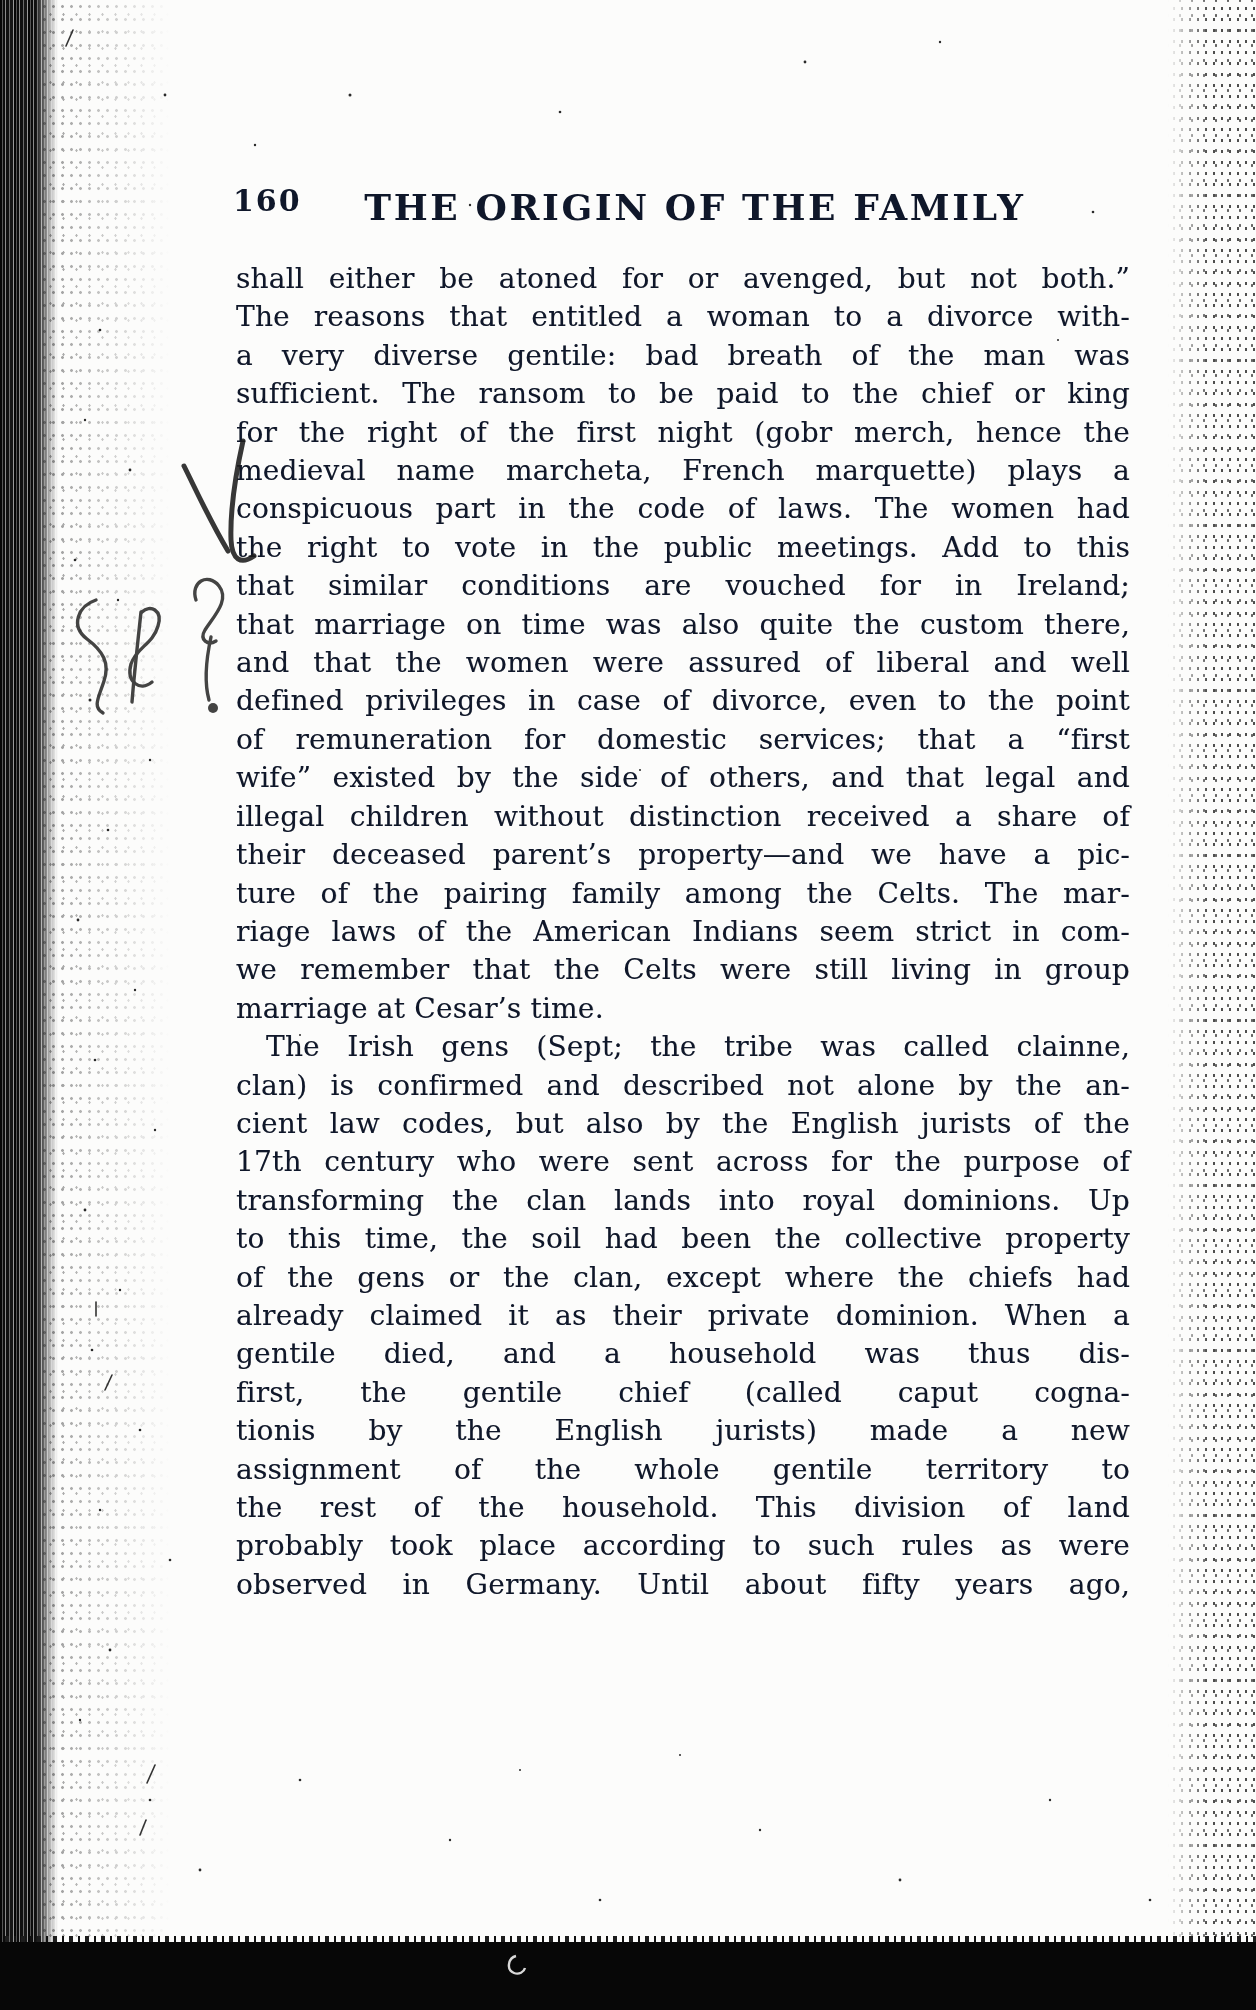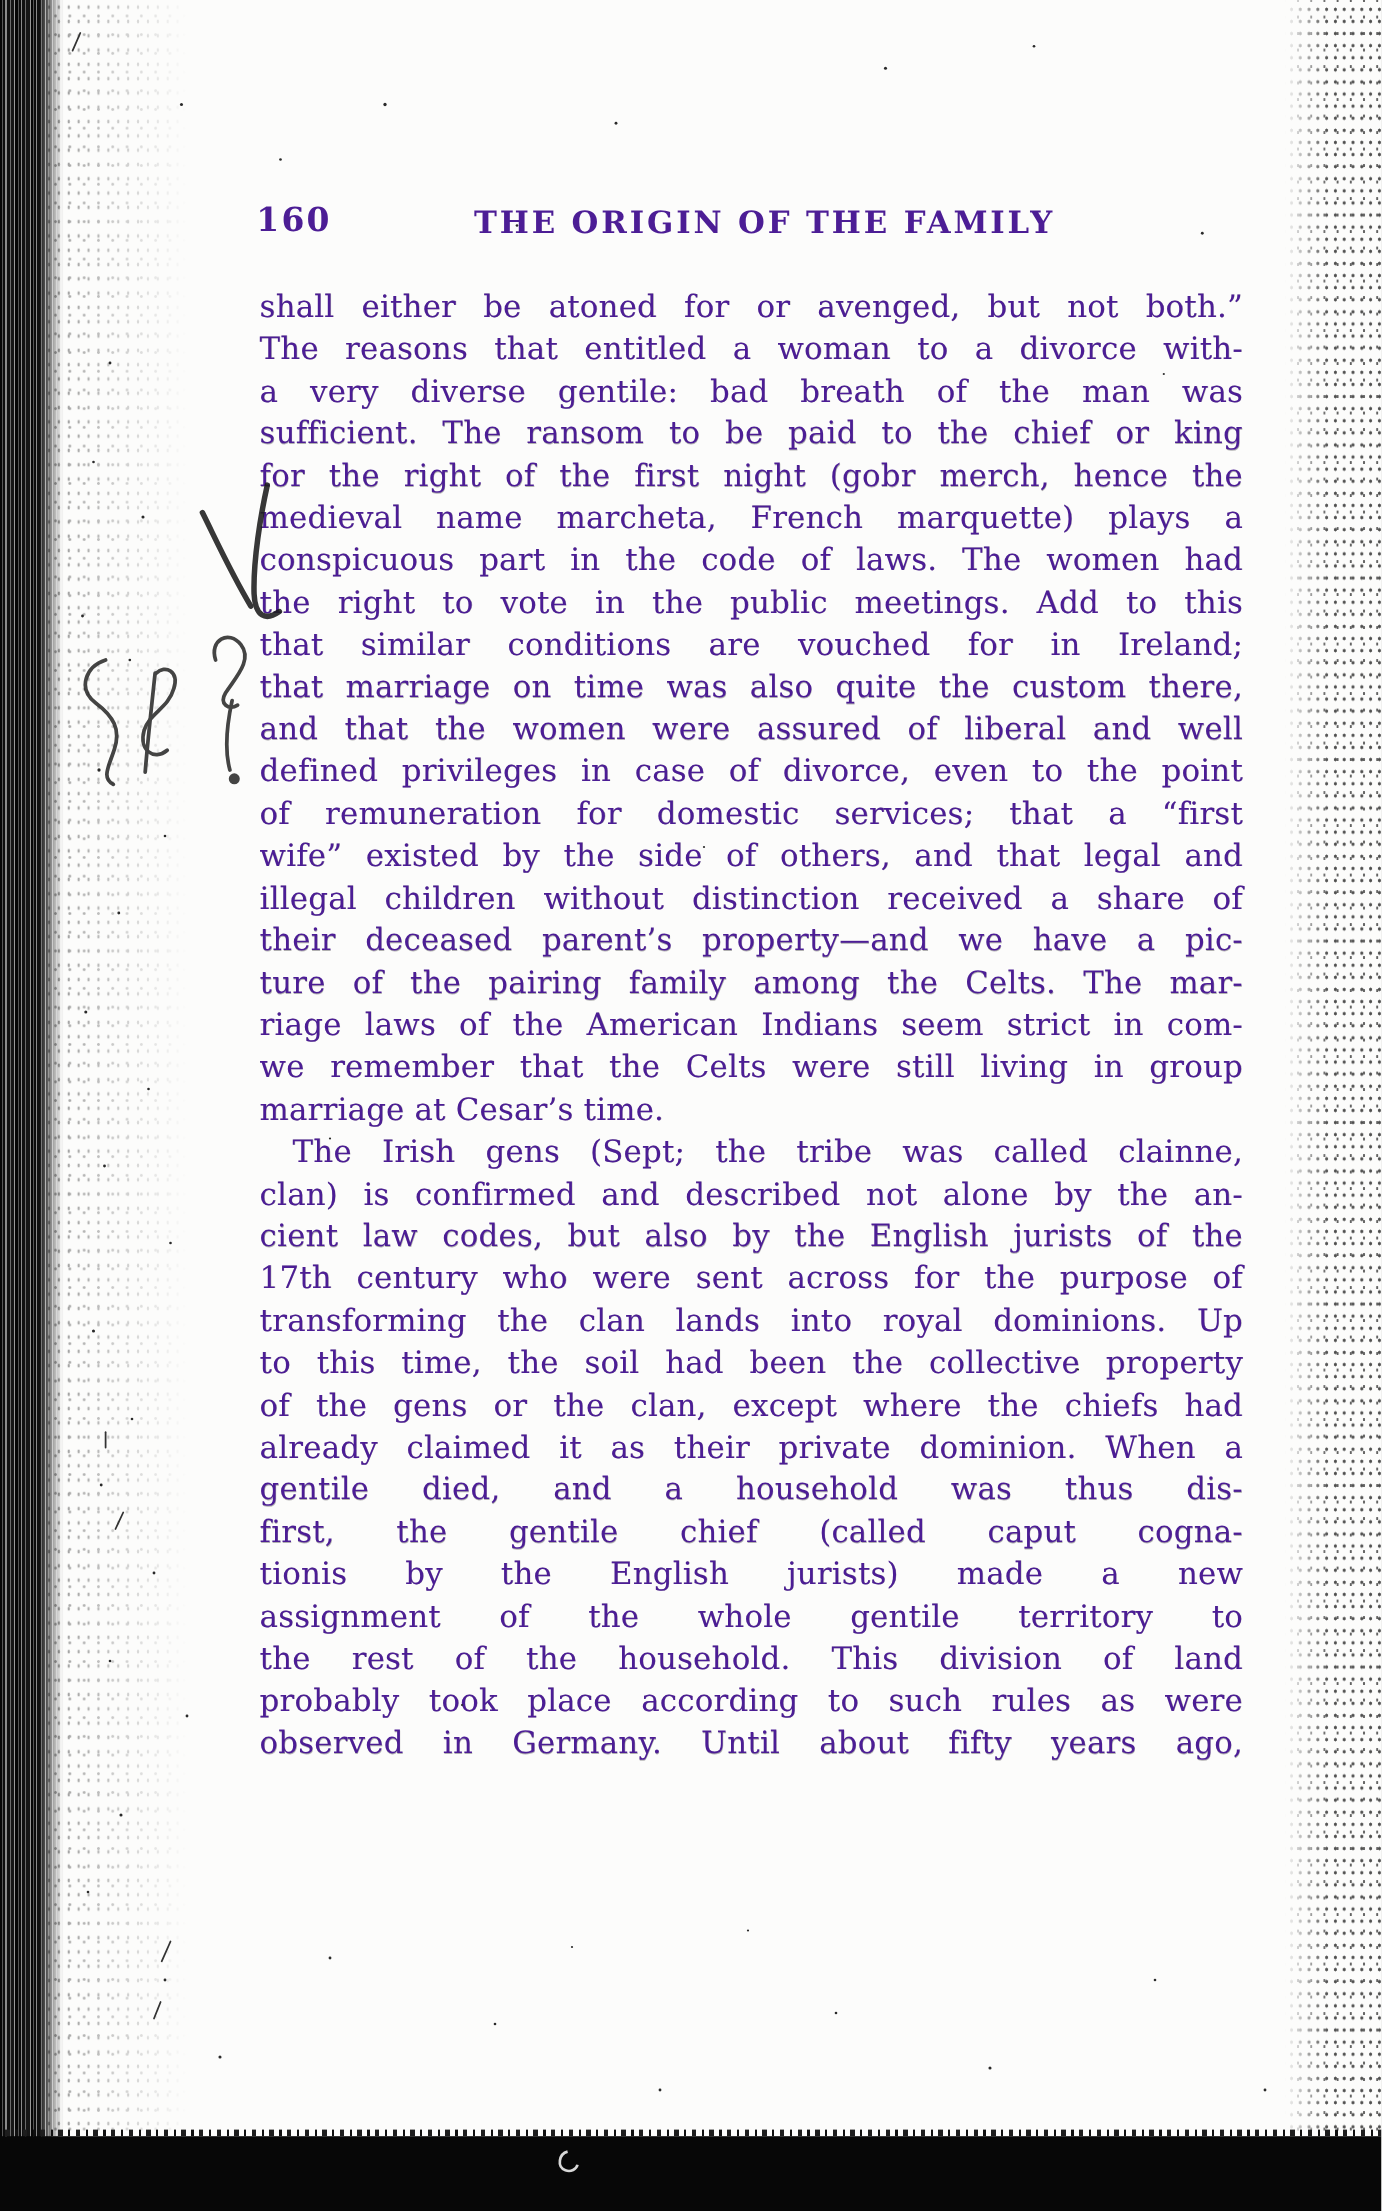--- a/index.html
+++ b/index.html
@@ -1,18 +1,18 @@
 <!DOCTYPE html>
 <html><head>
 <meta charset="utf-8">
 <style>
   html,body{margin:0;padding:0;background:#e8e8e6;}
   .page{
     position:relative;width:1256px;height:2010px;overflow:hidden;
-    background:#fcfcfb;color:#4c1d95;
+    background:#fcfcfb;color:#0f172a;
     font-family:"DejaVu Serif","Liberation Serif",serif;
   }
   
   .band-left{
     position:absolute;left:0;top:0;width:58px;height:1944px;
     background:repeating-linear-gradient(to right,
       #060606 0 2px,#555 2px 3px,#0c0c0c 3px 5px,#8a8a8a 5px 6px,
       #101010 6px 9px,#6a6a6a 9px 10px,#161616 10px 13px,#999 13px 14px);
     -webkit-mask-image:linear-gradient(to right,#000 62%,rgba(0,0,0,.3) 86%,transparent);
             mask-image:linear-gradient(to right,#000 62%,rgba(0,0,0,.3) 86%,transparent);
@@ -40,21 +40,21 @@
     content:"";position:absolute;left:0;top:-6px;width:100%;height:6px;
     background:repeating-linear-gradient(to right,transparent 0 5px,#1d1d1d 5px 9px,transparent 9px 14px,#101010 14px 16px);
   }
   
   .page-num{
     position:absolute;left:233px;top:183px;
     font-size:30px;font-weight:700;letter-spacing:2px;
   }
   .running-title{
     position:absolute;left:248px;top:186px;width:894px;text-align:center;
-    font-size:28px;font-weight:700;letter-spacing:2.6px;white-space:nowrap;
+    font-size:36px;font-weight:700;letter-spacing:2.6px;white-space:nowrap;
   }
   .body-text{
     position:absolute;left:236px;top:260px;width:894px;
     font-size:28px;font-weight:400;
     text-shadow:.3px .3px 0 rgba(0,0,0,.3);
   }
   .tl{line-height:38.4px;text-align:justify;text-align-last:justify;letter-spacing:.2px;}
   .tl.short{text-align-last:left;}
   .tl.ind{text-indent:30px;}
   .overlay{position:absolute;left:0;top:0;pointer-events:none;}

